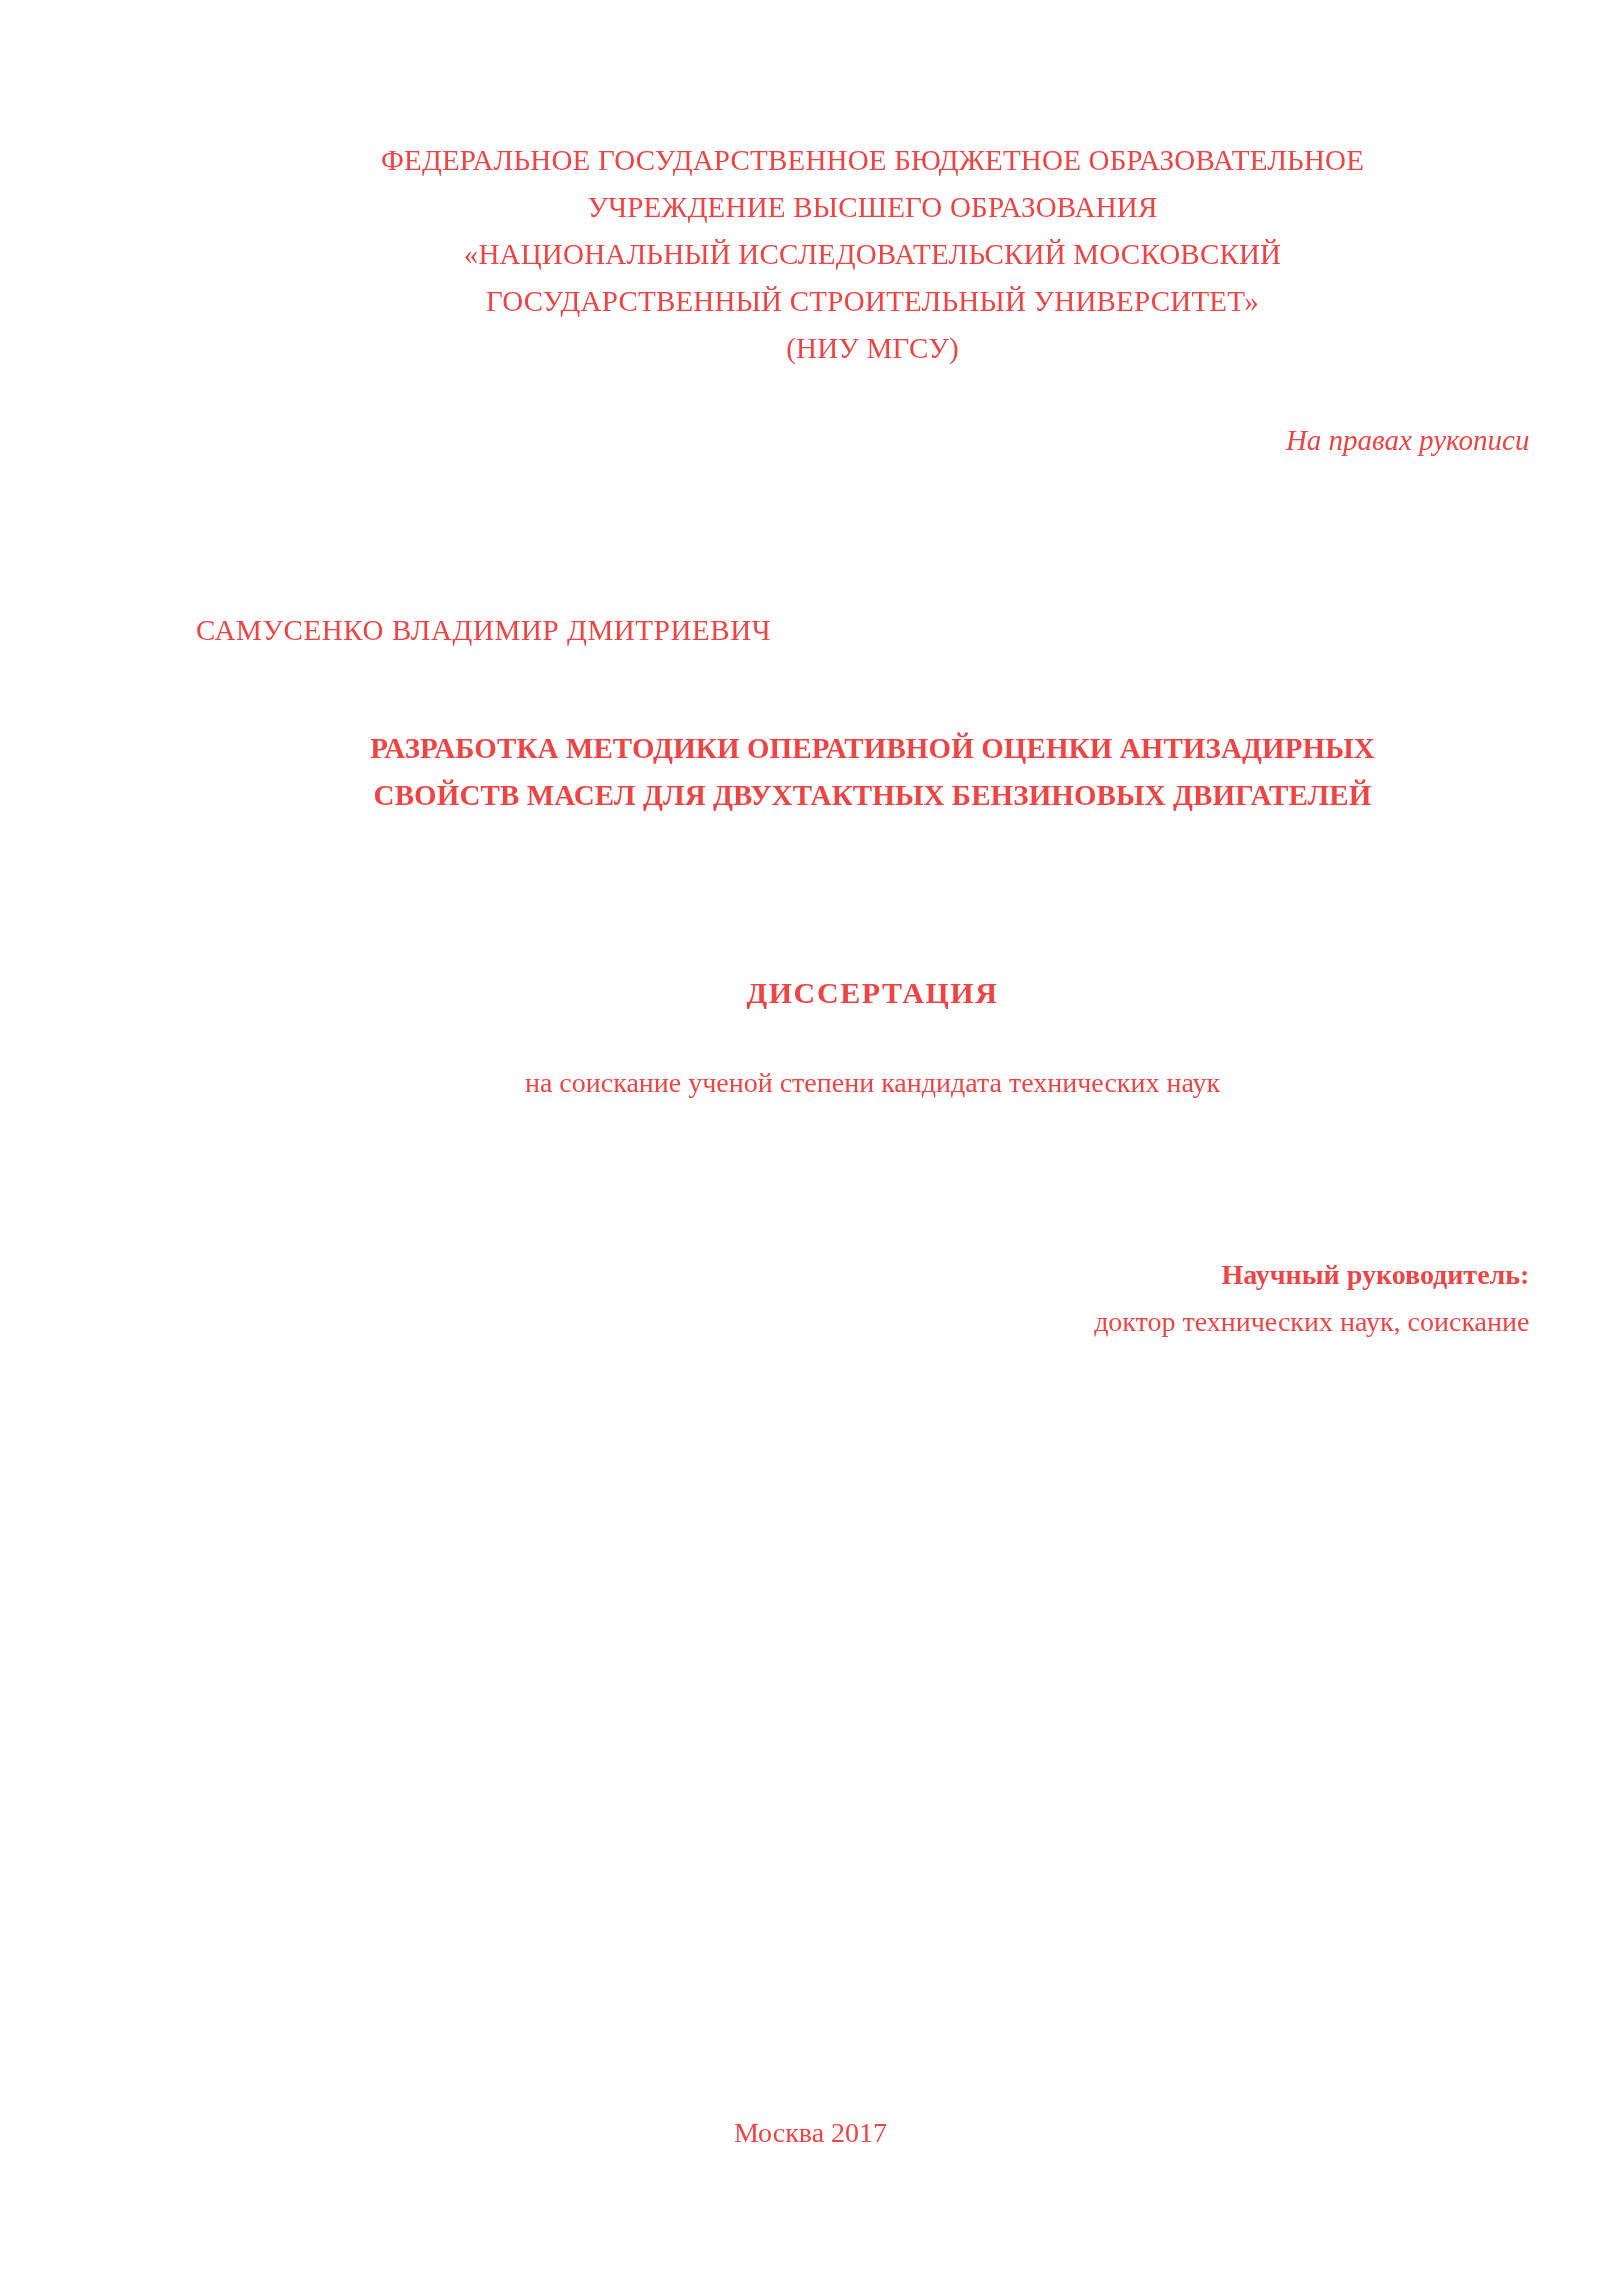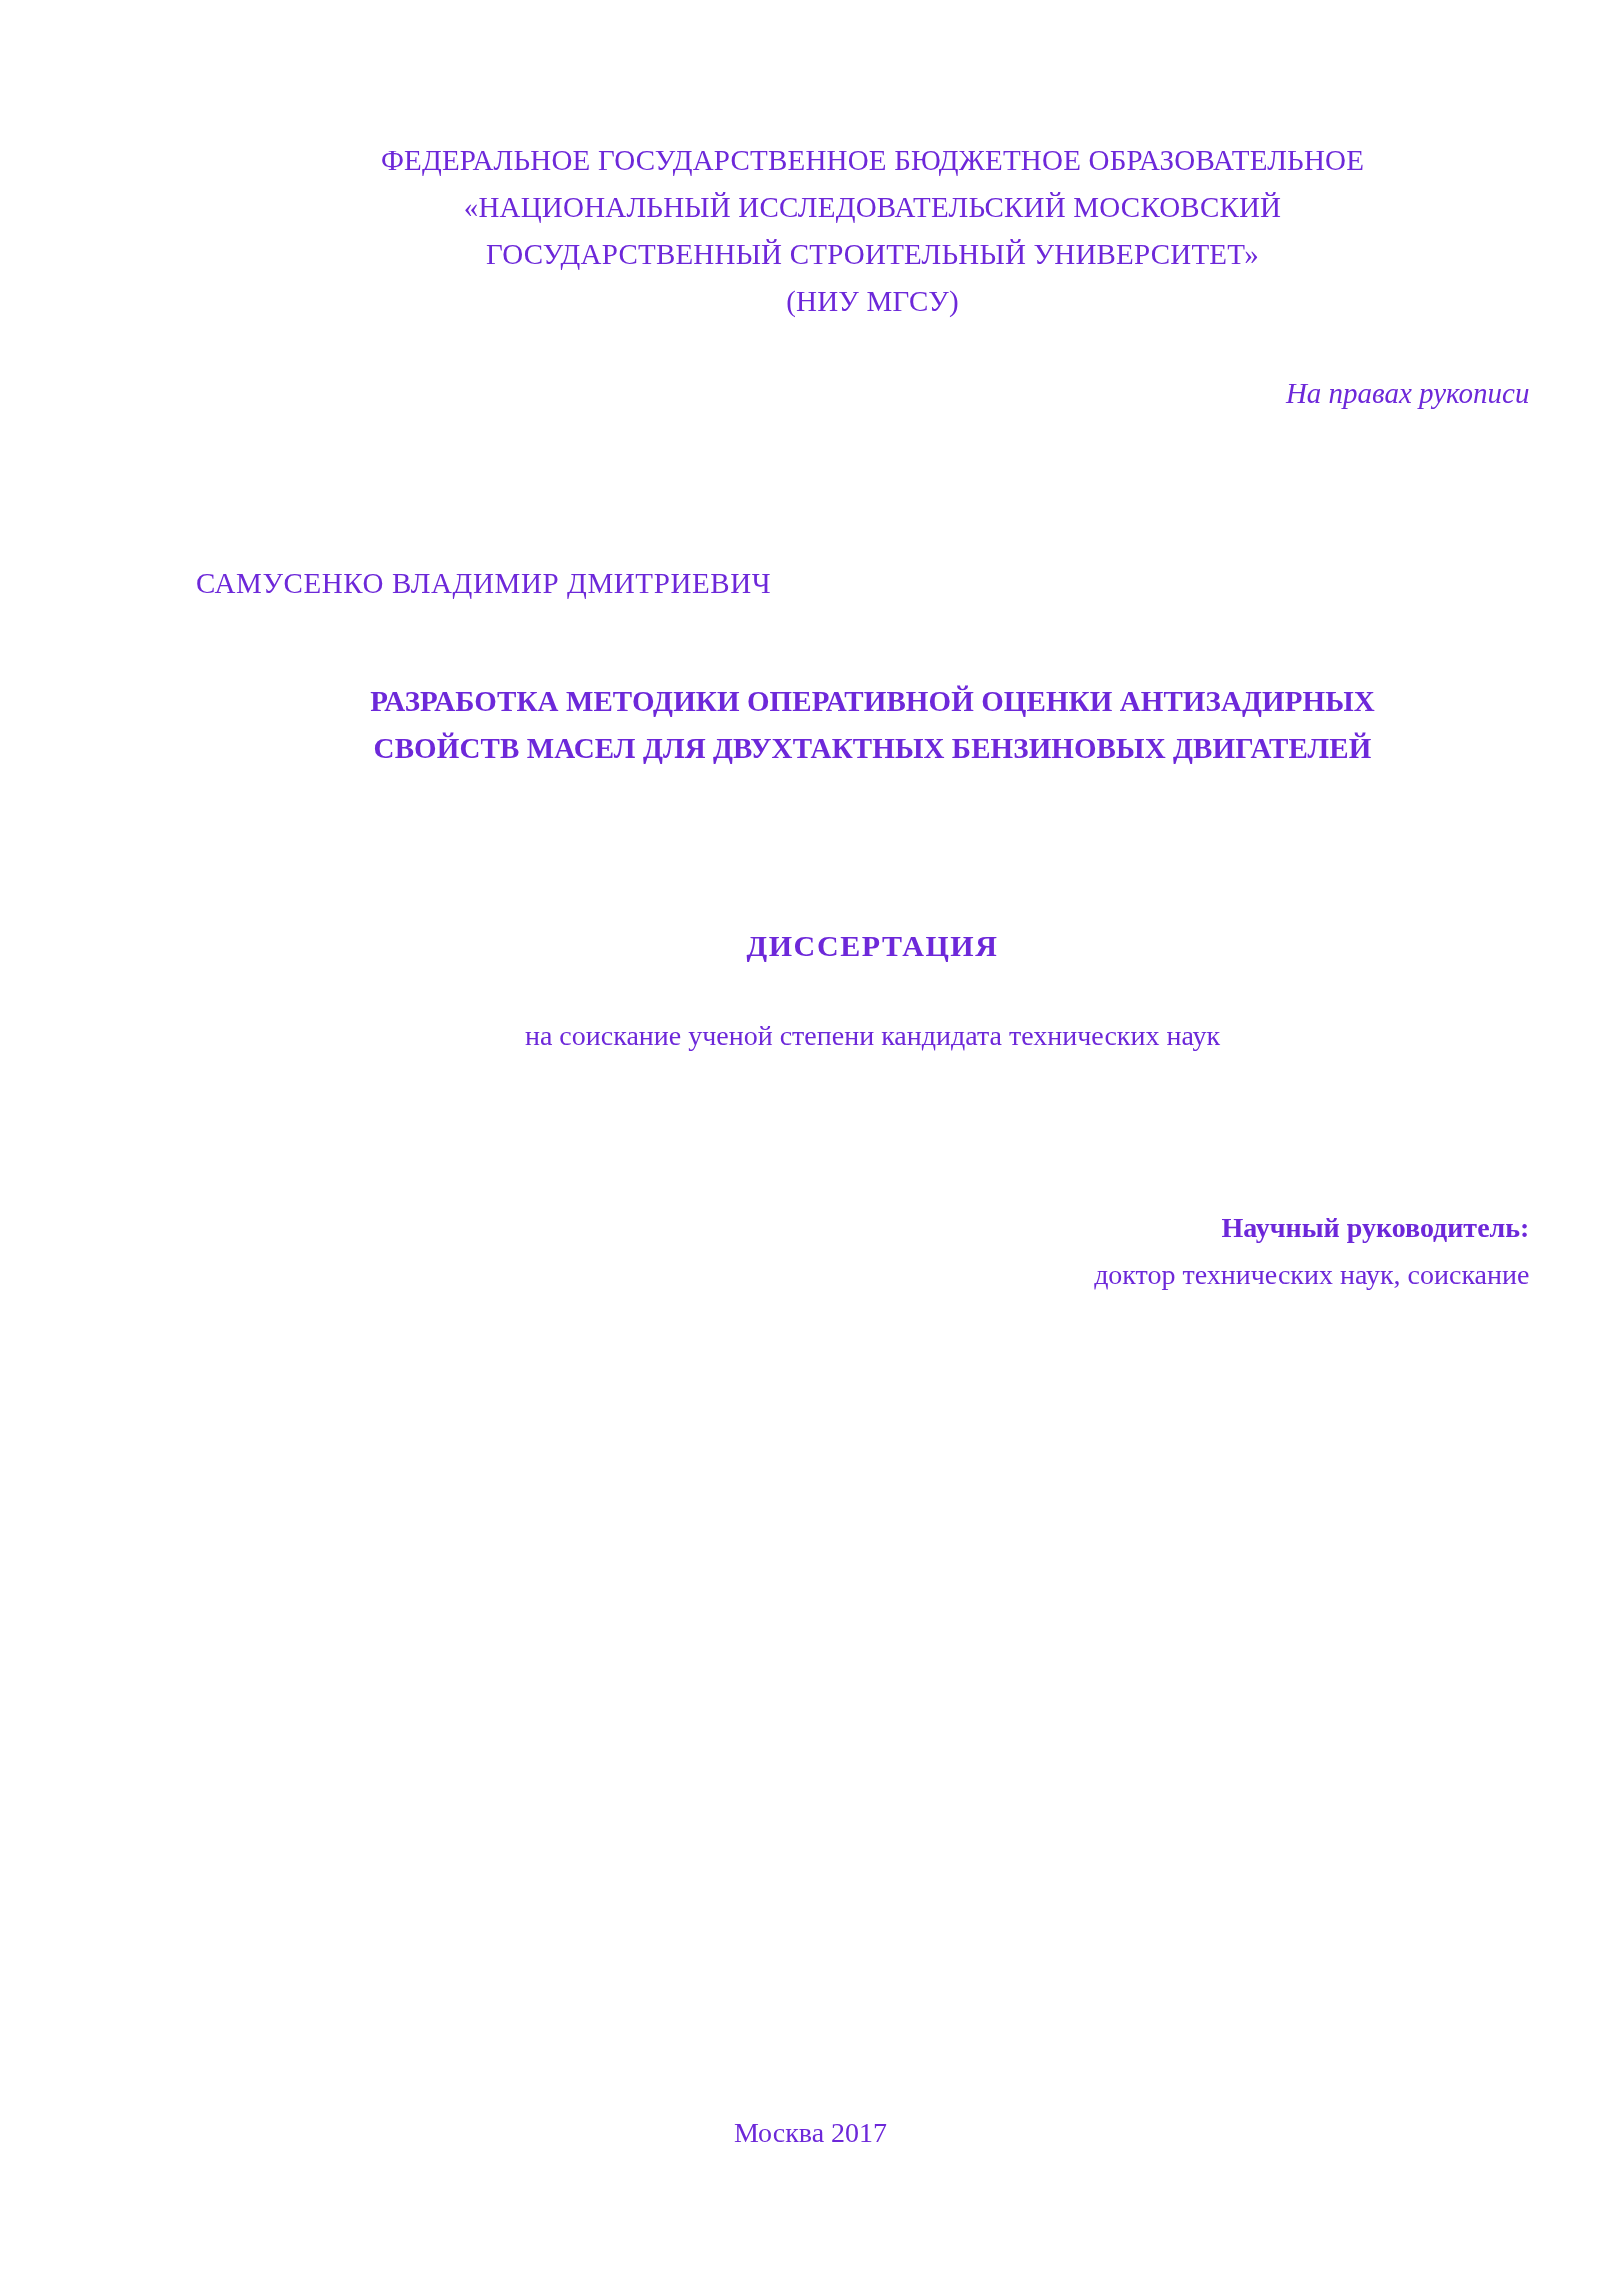--- a/index.html
+++ b/index.html
@@ -6,21 +6,21 @@
     margin: 0;
     padding: 0;
     background: #ffffff;
   }
   .page {
     position: relative;
     width: 1621px;
     height: 2293px;
     background: #ffffff;
     font-family: "Liberation Serif", "DejaVu Serif", serif;
-    color: #6d28d9;
+    color: #ef4444;
     box-sizing: border-box;
     overflow: hidden;
   }
   .content {
     position: absolute;
     left: 196px;
     top: 0;
     width: 1353px;
     height: 2293px;
   }
@@ -106,20 +106,21 @@
   }
 </style>
 </head>
 <body>
 
 <div class="page">
   <div class="content">
 
     <div class="org-block">
       <div>ФЕДЕРАЛЬНОЕ ГОСУДАРСТВЕННОЕ БЮДЖЕТНОЕ ОБРАЗОВАТЕЛЬНОЕ</div>
+      <div>УЧРЕЖДЕНИЕ ВЫСШЕГО ОБРАЗОВАНИЯ</div>
       <div>«НАЦИОНАЛЬНЫЙ ИССЛЕДОВАТЕЛЬСКИЙ МОСКОВСКИЙ</div>
       <div>ГОСУДАРСТВЕННЫЙ СТРОИТЕЛЬНЫЙ УНИВЕРСИТЕТ»</div>
       <div>(НИУ МГСУ)</div>
     </div>
 
     <div class="rights">На правах рукописи</div>
 
     <div class="author">САМУСЕНКО ВЛАДИМИР ДМИТРИЕВИЧ</div>
 
     <div class="title">

